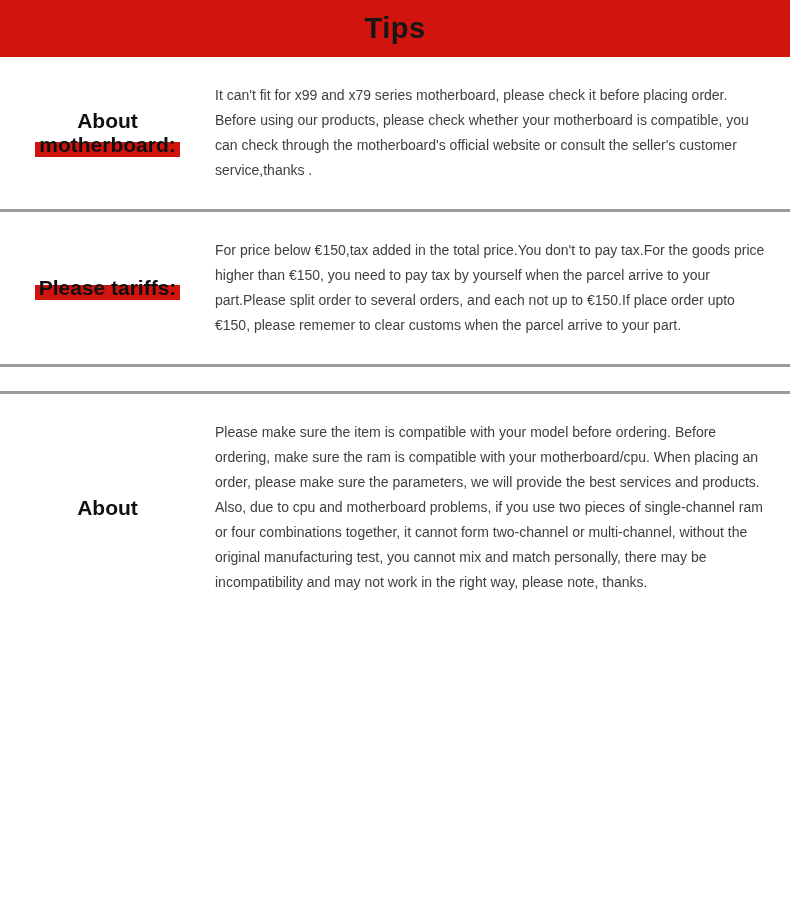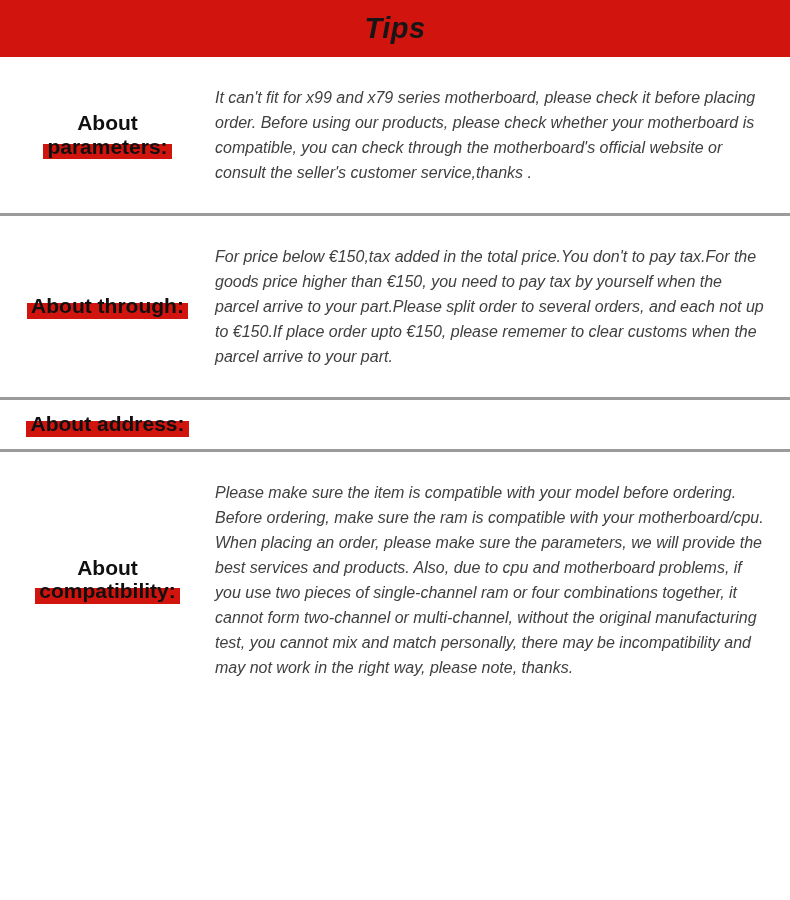--- a/index.html
+++ b/index.html
@@ -28,21 +28,20 @@
     display: flex;
     align-items: center;
     justify-content: center;
   }
   .tips-title {
     margin: 0;
     font-size: 29px;
     font-weight: bold;
     color: var(--title-text);
     letter-spacing: 0.5px;
-    font-style: italic;
   }
   .tip-row {
     display: flex;
     align-items: center;
     padding: 12px 0;
   }
   .tip-label {
     flex: 0 0 215px;
     width: 215px;
     text-align: center;
@@ -52,69 +51,63 @@
     color: var(--label-text);
   }
   .label-hl {
     display: inline-block;
     padding: 0 4px 1px 4px;
     background: linear-gradient(to bottom, transparent 38%, var(--accent-red) 38%, var(--accent-red) 100%);
   }
   .tip-body {
     flex: 1 1 auto;
     padding-right: 20px;
-    font-size: 16px;
+    font-size: 14px;
     line-height: 25px;
     color: var(--body-text);
-    font-style: italic;
   }
   .divider {
     height: 3px;
     background: var(--divider-gray);
   }
 </style>
 </head>
 <body>
 
 <div class="page">
 
   <header class="tips-header">
     <h1 class="tips-title">Tips</h1>
   </header>
 
   <section class="tip-row">
     <div class="tip-label">
       <div class="label-top">About</div>
-      <span class="label-hl">parameters:</span>
+      <span class="label-hl">motherboard:</span>
     </div>
     <p class="tip-body">It can't fit for x99 and x79 series motherboard, please check it before placing order. Before using our products, please check whether your motherboard is compatible, you can check through the motherboard's official website or consult the seller's customer service,thanks .</p>
   </section>
 
   <div class="divider"></div>
 
   <section class="tip-row">
     <div class="tip-label">
       <div class="label-top"></div>
-      <span class="label-hl">About through:</span>
+      <span class="label-hl">Please tariffs:</span>
     </div>
     <p class="tip-body">For price below €150,tax added in the total price.You don't to pay tax.For the goods price higher than €150, you need to pay tax by yourself when the parcel arrive to your part.Please split order to several orders, and each not up to €150.If place order upto €150, please rememer to clear customs when the parcel arrive to your part.</p>
   </section>
 
   <div class="divider"></div>
 
   <section class="tip-row">
-    <div class="tip-label">
-      <div class="label-top"></div>
-      <span class="label-hl">About address:</span>
-    </div>
   </section>
 
   <div class="divider"></div>
 
   <section class="tip-row">
     <div class="tip-label">
       <div class="label-top">About</div>
-      <span class="label-hl">compatibility:</span>
     </div>
     <p class="tip-body">Please make sure the item is compatible with your model before ordering. Before ordering, make sure the ram is compatible with your motherboard/cpu. When placing an order, please make sure the parameters, we will provide the best services and products. Also, due to cpu and motherboard problems, if you use two pieces of single-channel ram or four combinations together, it cannot form two-channel or multi-channel, without the original manufacturing test, you cannot mix and match personally, there may be incompatibility and may not work in the right way, please note, thanks.</p>
   </section>
 
 </div>
 
 </body></html>

